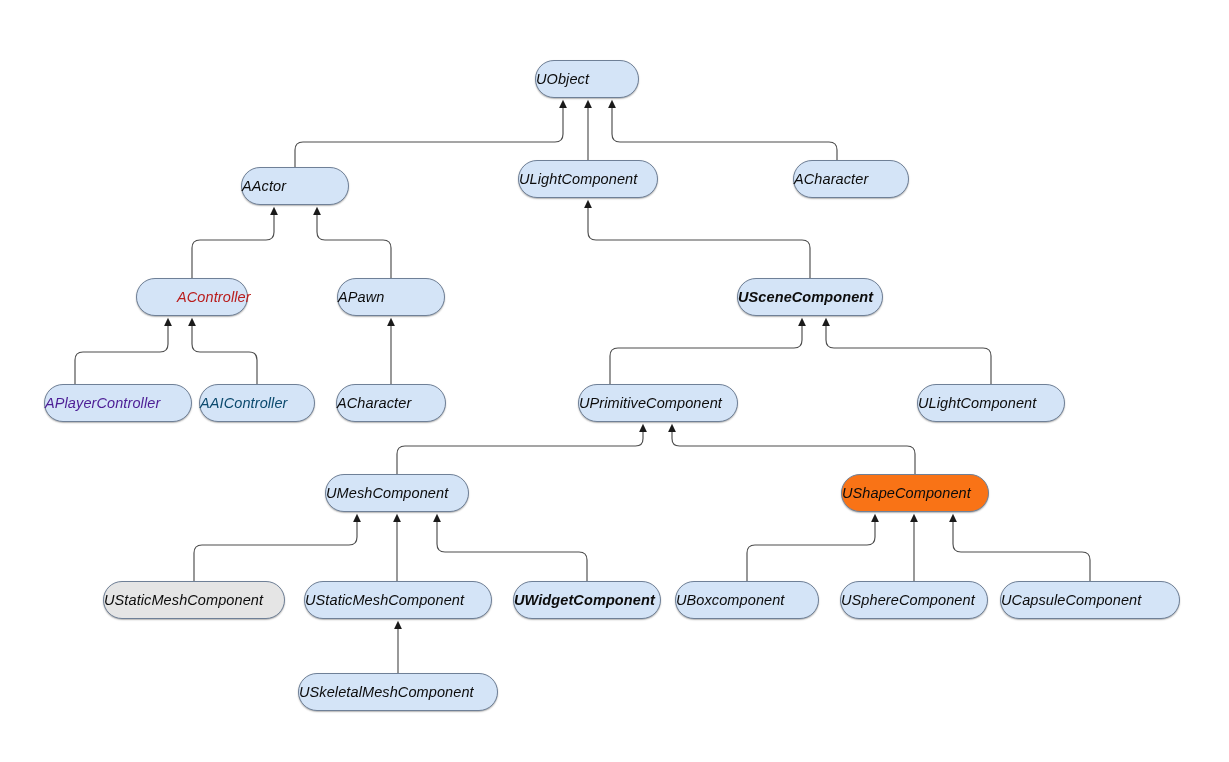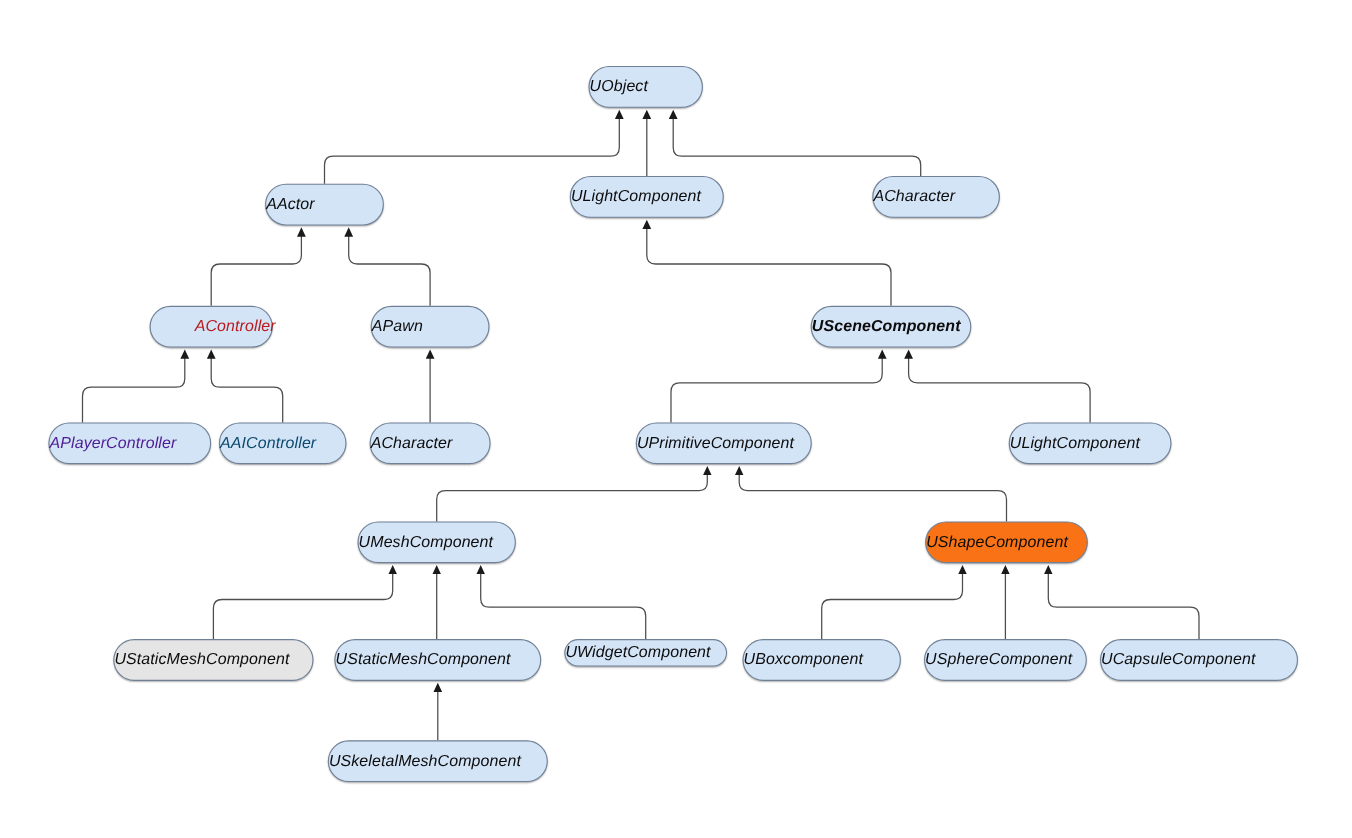--- a/index.html
+++ b/index.html
@@ -126,21 +126,21 @@
       </div>
       <div class="node" style="left: 841px; top: 474px; width: 148px; height: 38px; background: #f97316; border-color: rgb(111, 128, 151);">
         <span class="node-label" style="color: rgb(12, 12, 12);">UShapeComponent</span>
       </div>
       <div class="node" style="left: 103px; top: 581px; width: 182px; height: 38px; background: #e5e5e5; border-color: rgb(111, 128, 151);">
         <span class="node-label" style="color: rgb(12, 12, 12);">UStaticMeshComponent</span>
       </div>
       <div class="node" style="left: 304px; top: 581px; width: 188px; height: 38px; background: rgb(212, 228, 247); border-color: rgb(111, 128, 151);">
         <span class="node-label" style="color: rgb(12, 12, 12);">UStaticMeshComponent</span>
       </div>
-      <div class="node" style="left: 513px; top: 581px; width: 148px; height: 25px; background: rgb(212, 228, 247); border-color: rgb(111, 128, 151);">
+      <div class="node" style="left: 513px; top: 581px; width: 148px; height: 38px; background: rgb(212, 228, 247); border-color: rgb(111, 128, 151); font-weight: bold;">
         <span class="node-label" style="color: rgb(12, 12, 12);">UWidgetComponent</span>
       </div>
       <div class="node" style="left: 675px; top: 581px; width: 144px; height: 38px; background: rgb(212, 228, 247); border-color: rgb(111, 128, 151);">
         <span class="node-label" style="color: rgb(12, 12, 12);">UBoxcomponent</span>
       </div>
       <div class="node" style="left: 840px; top: 581px; width: 148px; height: 38px; background: rgb(212, 228, 247); border-color: rgb(111, 128, 151);">
         <span class="node-label" style="color: rgb(12, 12, 12);">USphereComponent</span>
       </div>
       <div class="node" style="left: 1000px; top: 581px; width: 180px; height: 38px; background: rgb(212, 228, 247); border-color: rgb(111, 128, 151);">
         <span class="node-label" style="color: rgb(12, 12, 12);">UCapsuleComponent</span>

